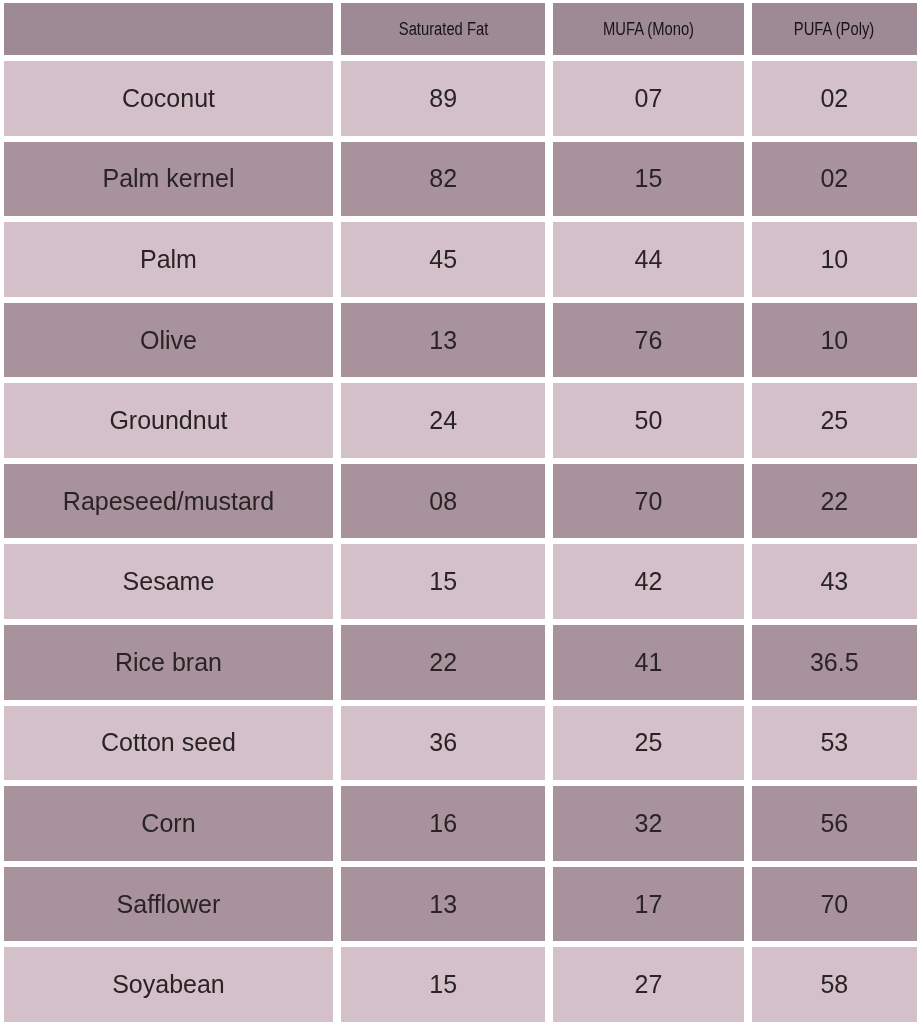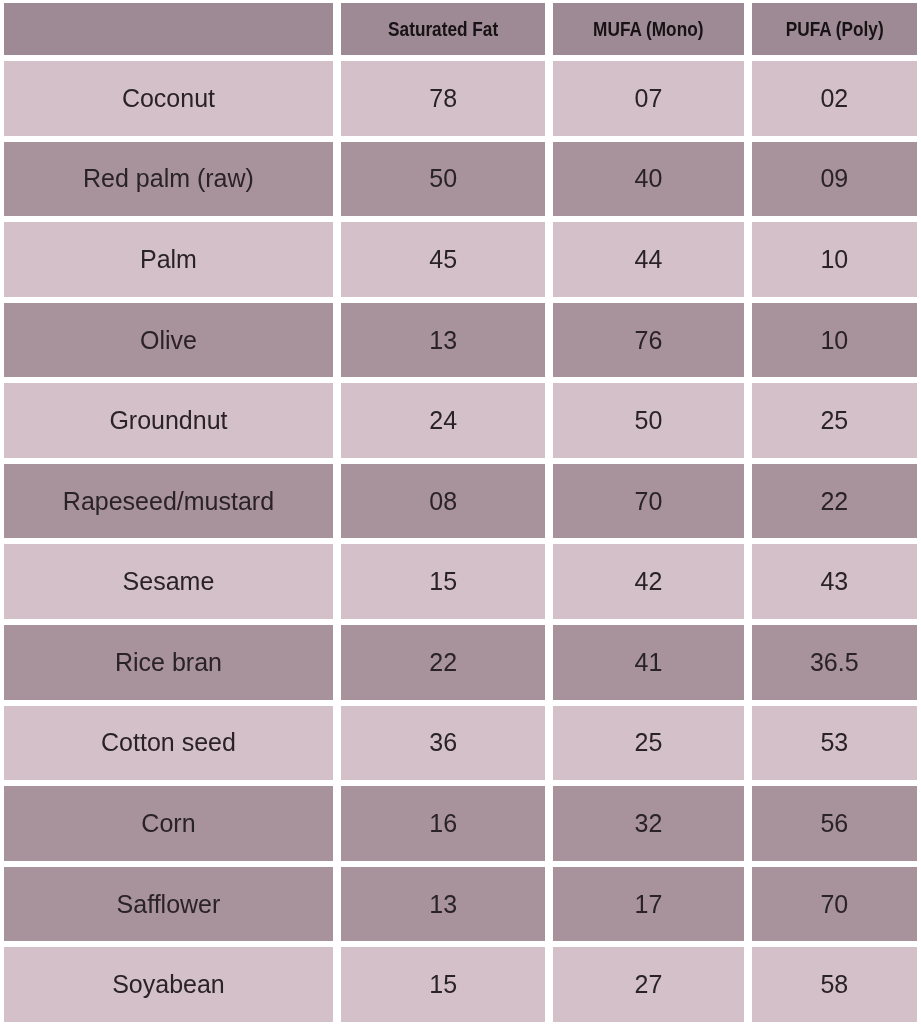--- a/index.html
+++ b/index.html
@@ -23,22 +23,22 @@
   }
   .fat-table th, .fat-table td {
     text-align: center;
     vertical-align: middle;
     padding: 0;
     overflow: hidden;
   }
   .fat-table thead th {
     background: var(--header-bg, #9e8a94);
     color: var(--header-text, #171314);
-    font-size: 21px;
-    font-weight: bold;
+    font-size: 18px;
+    font-weight: normal;
     height: 52px;
   }
   .fat-table thead th .condensed {
     display: inline-block;
     transform: scaleX(0.82);
     transform-origin: center;
     white-space: nowrap;
   }
   .fat-table tbody td {
     font-size: 25px;
@@ -62,29 +62,29 @@
     <tr>
       <th><span class="condensed"></span></th>
       <th><span class="condensed">Saturated Fat</span></th>
       <th><span class="condensed">MUFA (Mono)</span></th>
       <th><span class="condensed">PUFA (Poly)</span></th>
     </tr>
   </thead>
   <tbody>
       <tr class="light">
         <td>Coconut</td>
-        <td>78</td>
+        <td>89</td>
         <td>07</td>
         <td>02</td>
       </tr>
       <tr class="dark">
-        <td>Red palm (raw)</td>
-        <td>50</td>
-        <td>40</td>
-        <td>09</td>
+        <td>Palm kernel</td>
+        <td>82</td>
+        <td>15</td>
+        <td>02</td>
       </tr>
       <tr class="light">
         <td>Palm</td>
         <td>45</td>
         <td>44</td>
         <td>10</td>
       </tr>
       <tr class="dark">
         <td>Olive</td>
         <td>13</td>

